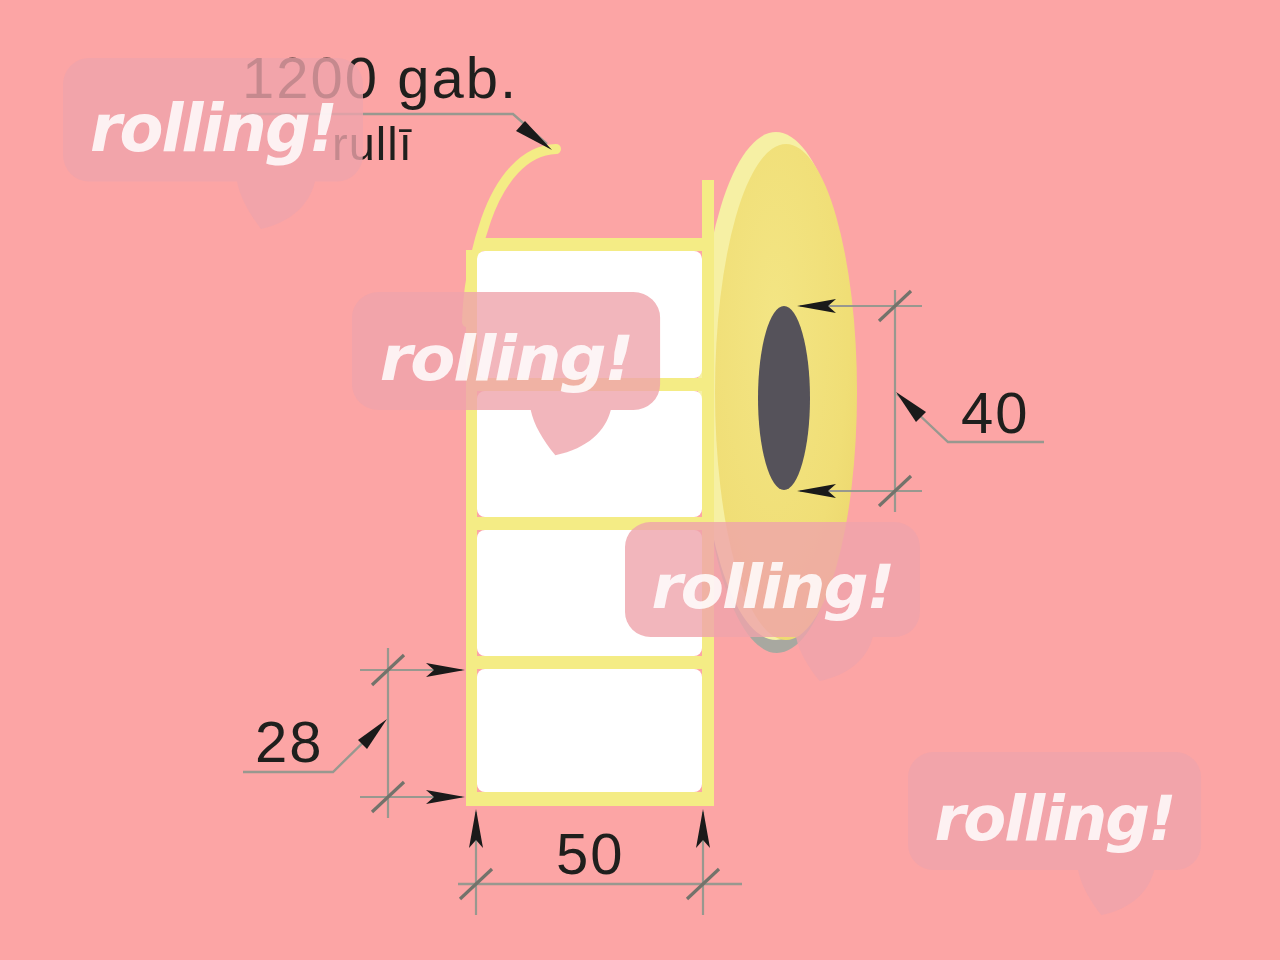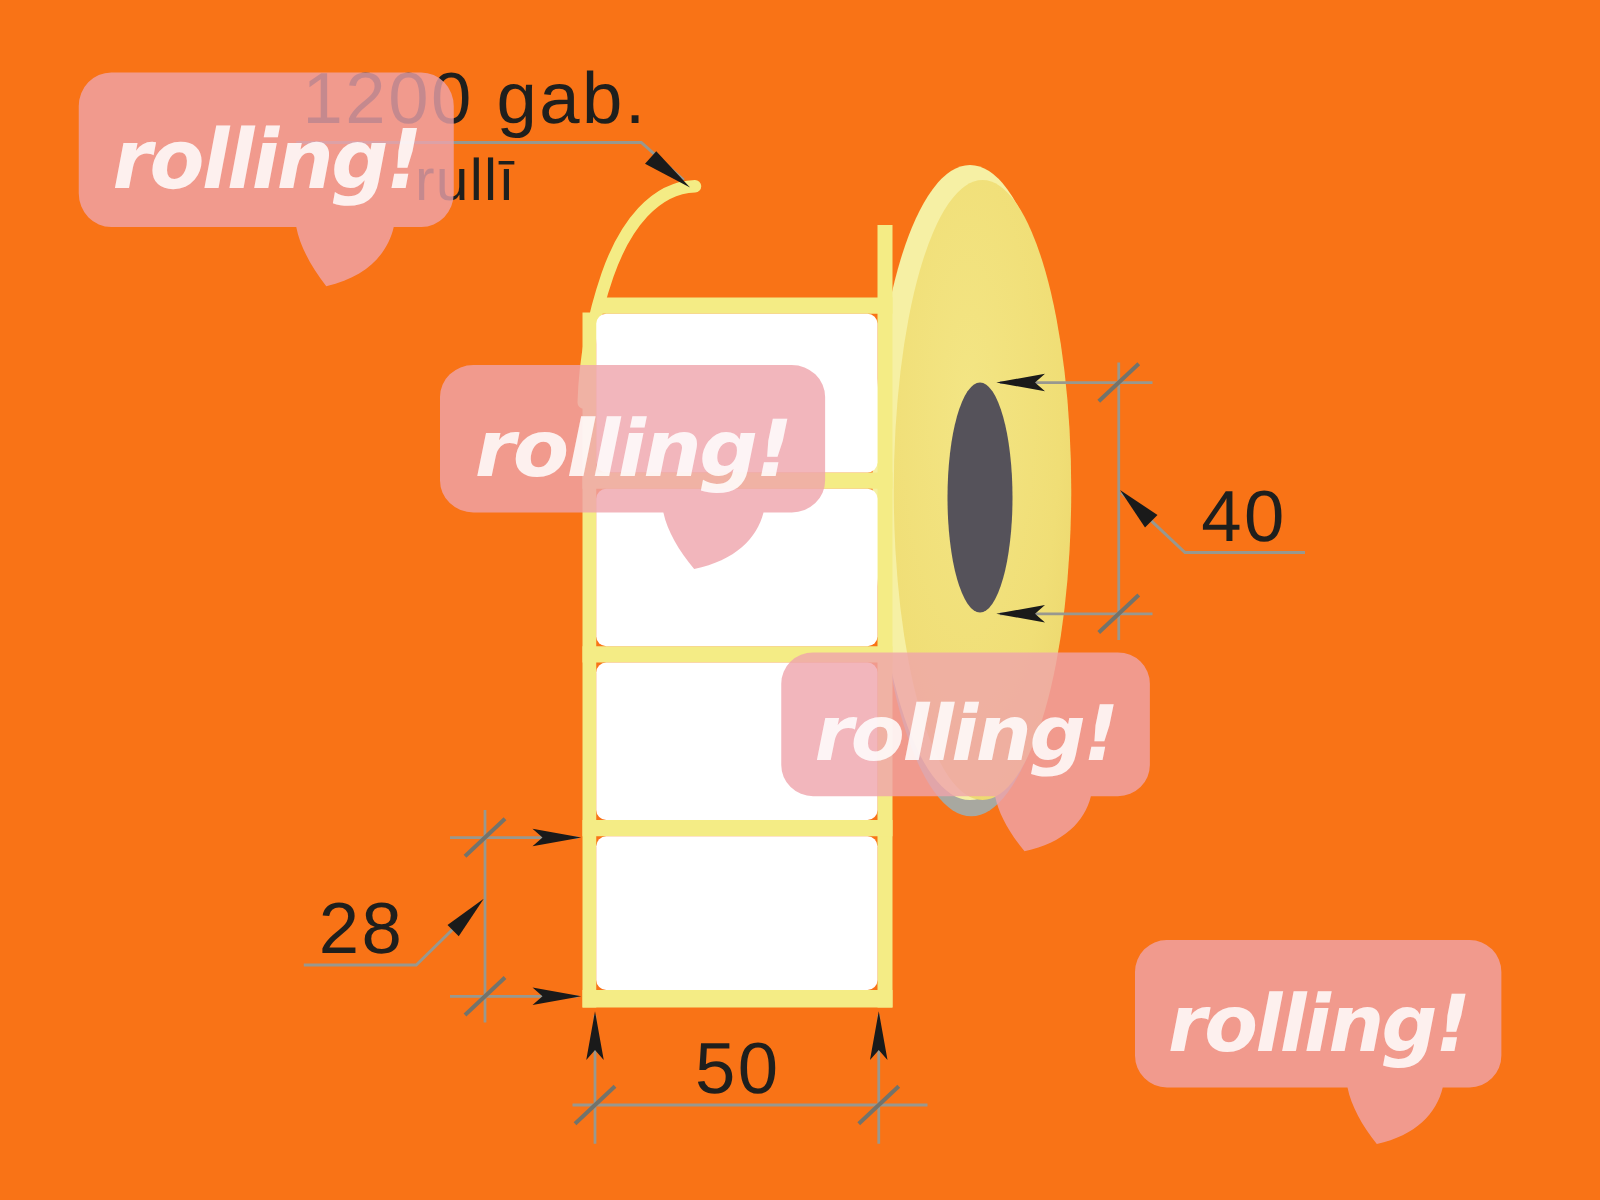--- a/index.html
+++ b/index.html
@@ -1,17 +1,17 @@
 <!DOCTYPE html>
 <html><head>
 <meta charset="utf-8">
 <style>
   html,body { margin:0; padding:0; background:#ffffff; }
   .stage {
-    position:relative; width:1280px; height:960px; background:#f97316;
+    position:relative; width:1280px; height:960px; background:#fca5a5;
     overflow:hidden; font-family:"Liberation Sans", sans-serif;
   }
   svg text { user-select:none; }
   .dim-line   { stroke:#98988f; stroke-width:2.4; fill:none; }
   .ext-line   { stroke:#98988f; stroke-width:2.2; fill:none; }
   .tick       { stroke:#73736b; stroke-width:3.2; fill:none; }
   .arrow      { fill:#1a1a1a; stroke:none; }
   .dim-text   { font-family:"Liberation Sans", sans-serif; font-size:58px;
                 fill:#1f1f1d; letter-spacing:2px; }
   .callout-main { font-family:"Liberation Sans", sans-serif; font-size:58px;

